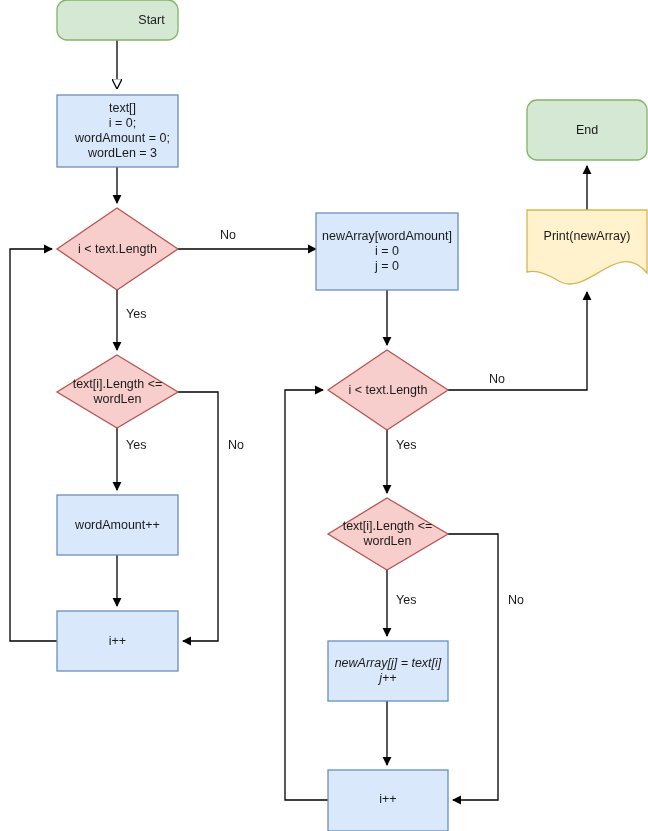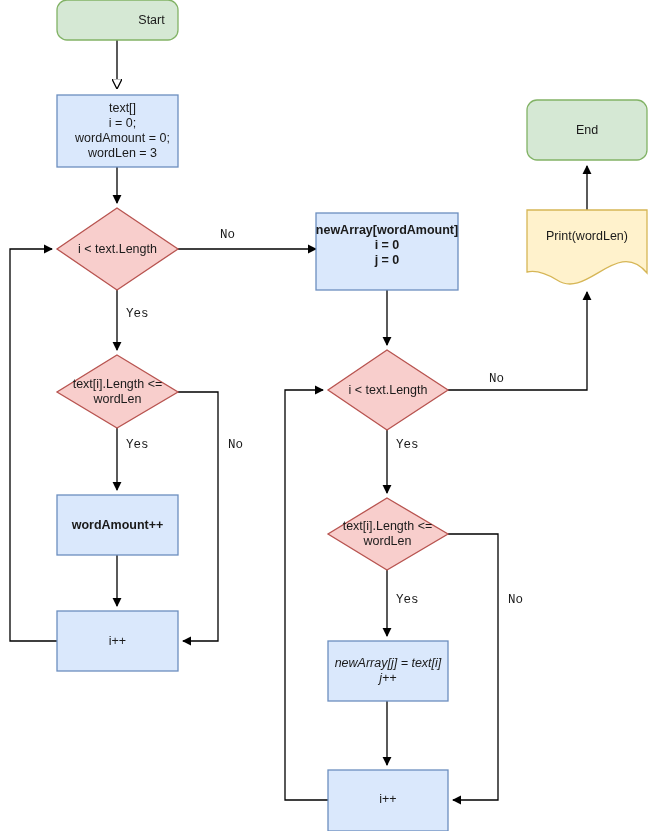--- a/index.html
+++ b/index.html
@@ -8,21 +8,20 @@
   #canvas{position:relative;width:648px;height:831px;}
   svg.flow{position:absolute;top:0;left:0;width:648px;height:831px;}
   .node-label{
     position:absolute;display:flex;align-items:center;justify-content:center;
     text-align:center;color:#1a1a1a;font-size:12.5px;line-height:15px;
     pointer-events:none;white-space:pre-line;
   }
   .edge-label{
     position:absolute;color:#1a1a1a;font-size:12.5px;line-height:14px;
     white-space:nowrap;
-    font-family:Liberation Mono, monospace;
   }
 </style>
 </head>
 <body>
 
 <div id="canvas">
 
   <svg class="flow" viewBox="0 0 648 831">
     <defs>
       <marker id="arrowFilled" viewBox="0 0 10 10" refX="9" refY="5" markerWidth="7" markerHeight="7" orient="auto-start-reverse">
@@ -89,39 +88,39 @@
   <div class="node-label" style="left:57px;top:95px;width:131px;height:72px;">text[]
 i = 0;
 wordAmount = 0;
 wordLen = 3</div>
 
   <div class="node-label" style="left:57px;top:229px;width:121px;height:40px;">i &lt; text.Length</div>
 
   <div class="node-label" style="left:52px;top:371px;width:131px;height:42px;">text[i].Length &lt;=
 wordLen</div>
 
-  <div class="node-label" style="left:57px;top:495px;width:121px;height:60px;font-weight:bold;">wordAmount++</div>
+  <div class="node-label" style="left:57px;top:495px;width:121px;height:60px;">wordAmount++</div>
 
   <div class="node-label" style="left:57px;top:611px;width:121px;height:60px;">i++</div>
 
-  <div class="node-label" style="left:316px;top:207px;width:142px;height:77px;font-weight:bold;">newArray[wordAmount]
+  <div class="node-label" style="left:316px;top:213px;width:142px;height:77px;">newArray[wordAmount]
 i = 0
 j = 0</div>
 
   <div class="node-label" style="left:328px;top:370px;width:120px;height:40px;">i &lt; text.Length</div>
 
   <div class="node-label" style="left:322px;top:513px;width:131px;height:42px;">text[i].Length &lt;=
 wordLen</div>
 
   <div class="node-label" style="left:328px;top:641px;width:120px;height:60px;font-style:italic;">newArray[j] = text[i]
 j++</div>
 
   <div class="node-label" style="left:328px;top:770px;width:120px;height:58px;">i++</div>
 
-  <div class="node-label" style="left:527px;top:212px;width:120px;height:48px;">Print(wordLen)</div>
+  <div class="node-label" style="left:527px;top:212px;width:120px;height:48px;">Print(newArray)</div>
 
   <div class="node-label" style="left:527px;top:100px;width:120px;height:60px;text-align:right;">End</div>
 
   <div class="edge-label" style="left:220px;top:228px;">No</div>
 
   <div class="edge-label" style="left:126px;top:307px;">Yes</div>
 
   <div class="edge-label" style="left:126px;top:438px;">Yes</div>
 
   <div class="edge-label" style="left:228px;top:438px;">No</div>

